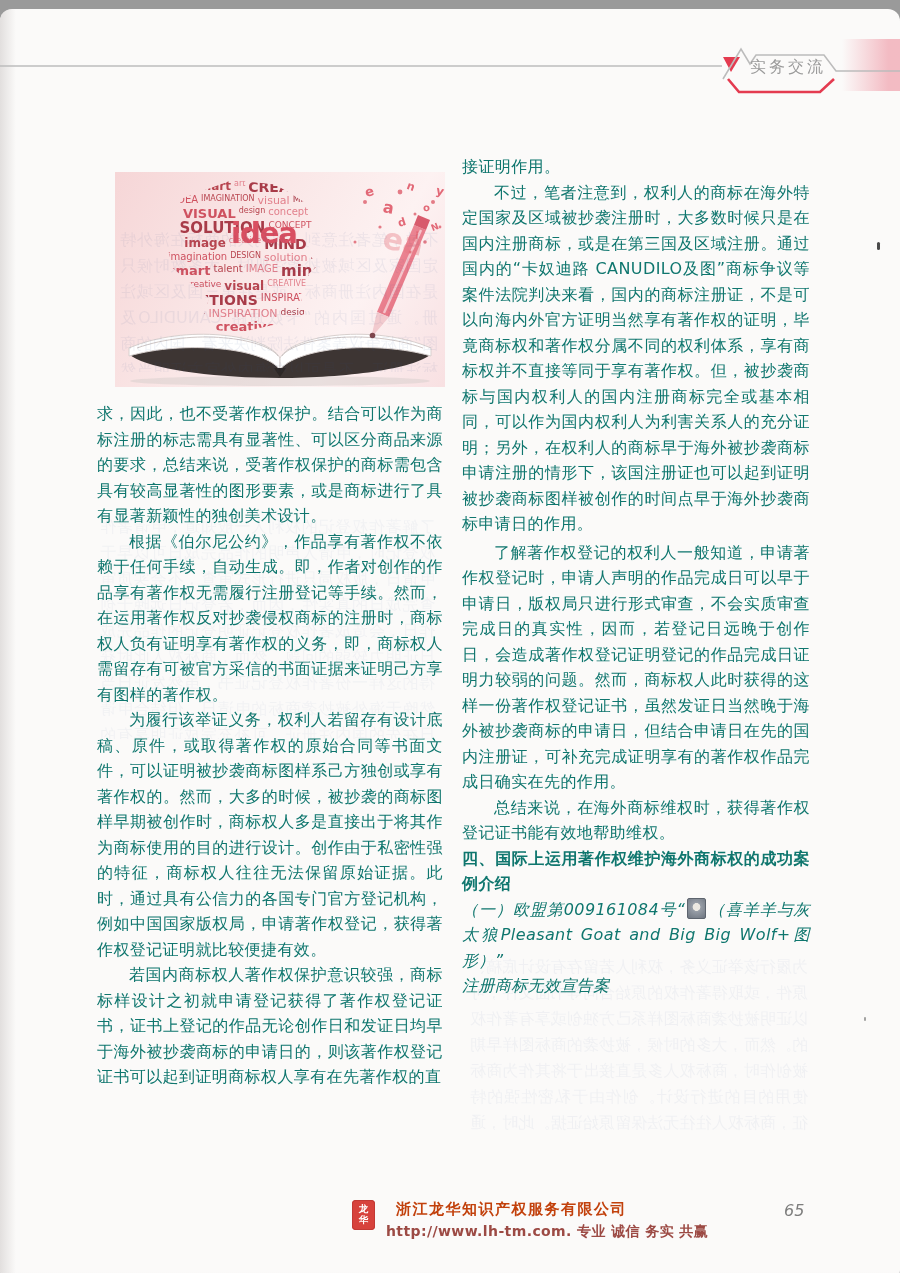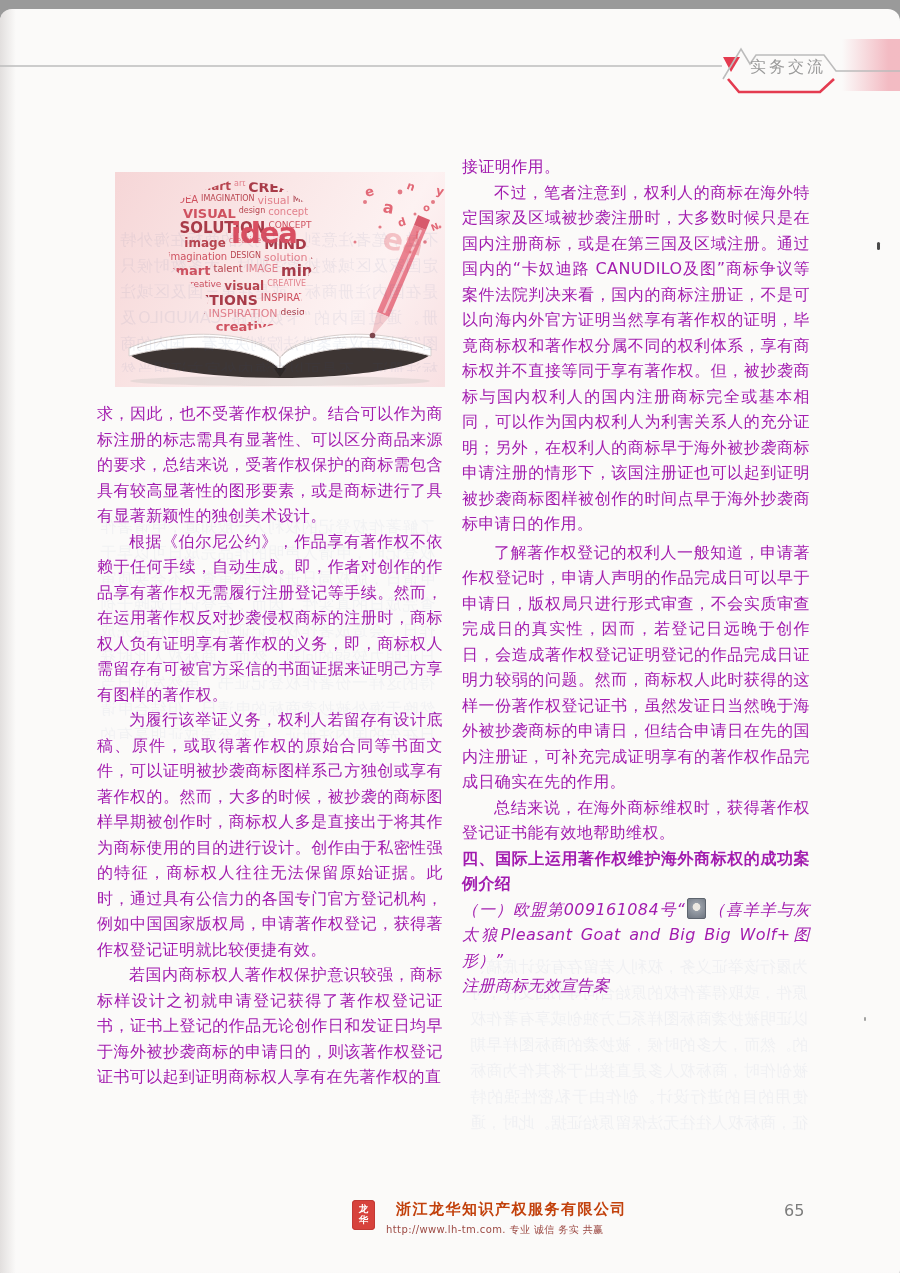--- a/index.html
+++ b/index.html
@@ -24,38 +24,38 @@
   .big-idea{position:absolute;left:116px;top:44px;font-size:29px;font-weight:700;color:#d94f61;
         letter-spacing:-1px;text-shadow:0 0 1px rgba(217,79,97,.4);}
   .illu-svg{position:absolute;left:0;top:0;}
   .scatter span{position:absolute;font-weight:700;color:#e26876;}
   .bleed{position:absolute;transform:scaleX(-1);color:#33508c;font-size:16px;line-height:26px;
         text-align:justify;filter:blur(.6px);pointer-events:none;overflow:hidden;}
   
   .col{position:absolute;text-align:justify;}
   .col-left{left:97px;top:392px;width:346px;}
   .col-right{left:462px;top:145px;width:348px;}
-  .col p{margin:0;font-size:16px;line-height:25.5px;letter-spacing:.4px;color:#a21caf;}
+  .col p{margin:0;font-size:16px;line-height:25.5px;letter-spacing:.4px;color:#0f766e;}
   .indent{text-indent:2em;}
   .kaiti{font-style:italic;color:#565656;}
   .sub-heading{margin:3px 0 2px;font-size:15.5px;line-height:25px;font-weight:400;}
   .section-heading{margin:18px 0 8px;font-size:17px;line-height:28px;color:#ee7486;font-weight:700;}
   .case-title{margin:7px 0 3px;font-size:15px;line-height:26px;}
   .goat-icon{display:inline-block;width:17px;height:19px;border:1px solid #5d646e;border-radius:2px;
         vertical-align:-4px;margin:0 2px;
         background:radial-gradient(circle at 50% 42%,#ece8e1 26%,#989ea7 30%,#6e7580 100%);}
   
   .footer-logo{position:absolute;left:352px;top:1191px;width:23px;height:30px;background:#d7423c;
         border-radius:4px;color:#fff;font-size:9.5px;line-height:1.15;display:flex;flex-direction:column;
         align-items:center;justify-content:center;font-weight:700;box-shadow:0 0 0 1px #c23934 inset;}
   .footer-company{position:absolute;left:396px;top:1191px;font-size:15px;font-weight:700;color:#c2410c;
         letter-spacing:1.5px;}
-  .footer-url{position:absolute;left:386px;top:1214px;font-size:10px;color:#9c4a44;font-weight:400;
+  .footer-url{position:absolute;left:386px;top:1214px;font-size:14px;color:#9c4a44;font-weight:700;
         letter-spacing:.4px;}
-  .page-number{position:absolute;left:784px;top:1192px;font-size:16px;color:#7d7d7d;}
+  .page-number{position:absolute;left:784px;top:1192px;font-size:16px;color:#7d7d7d;font-style:italic;}
   .speck{position:absolute;border-radius:2px;background:#4a4a4a;}
 </style>
 </head>
 <body>
 
 <div class="page">
 
   <div class="edge-left"></div>
   <div class="edge-bottom"></div>
   <div class="header-pink"></div>

